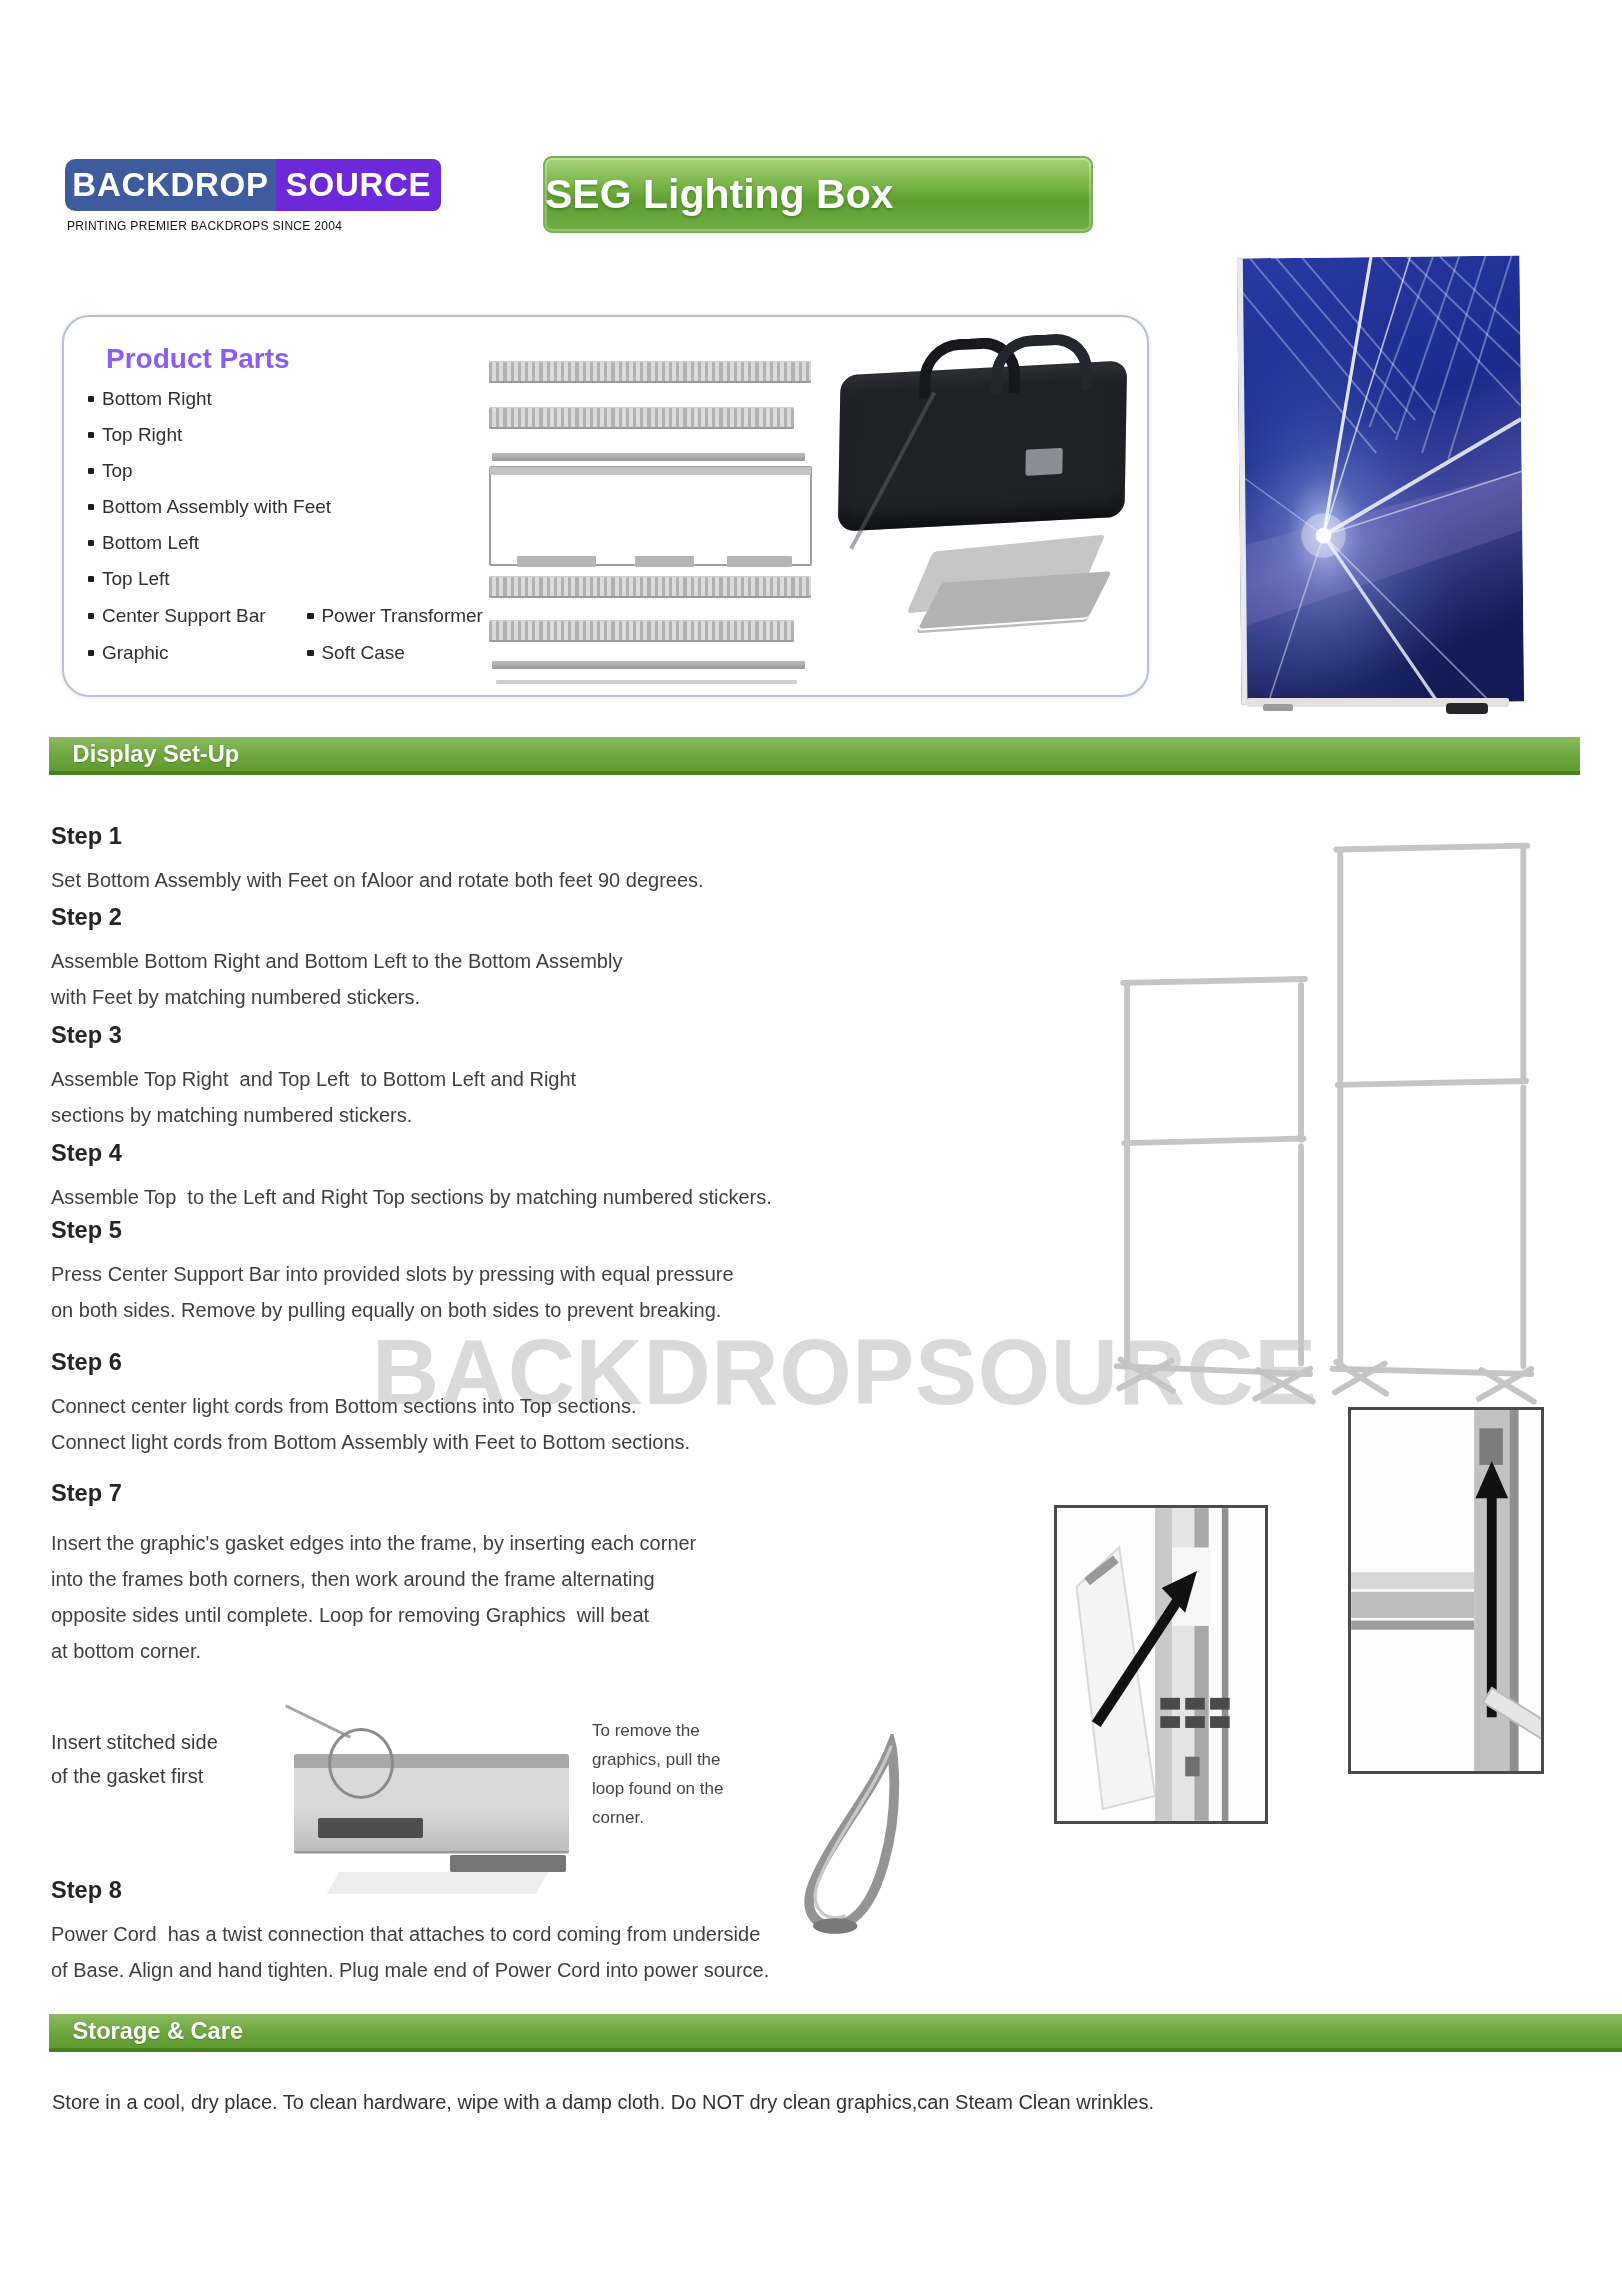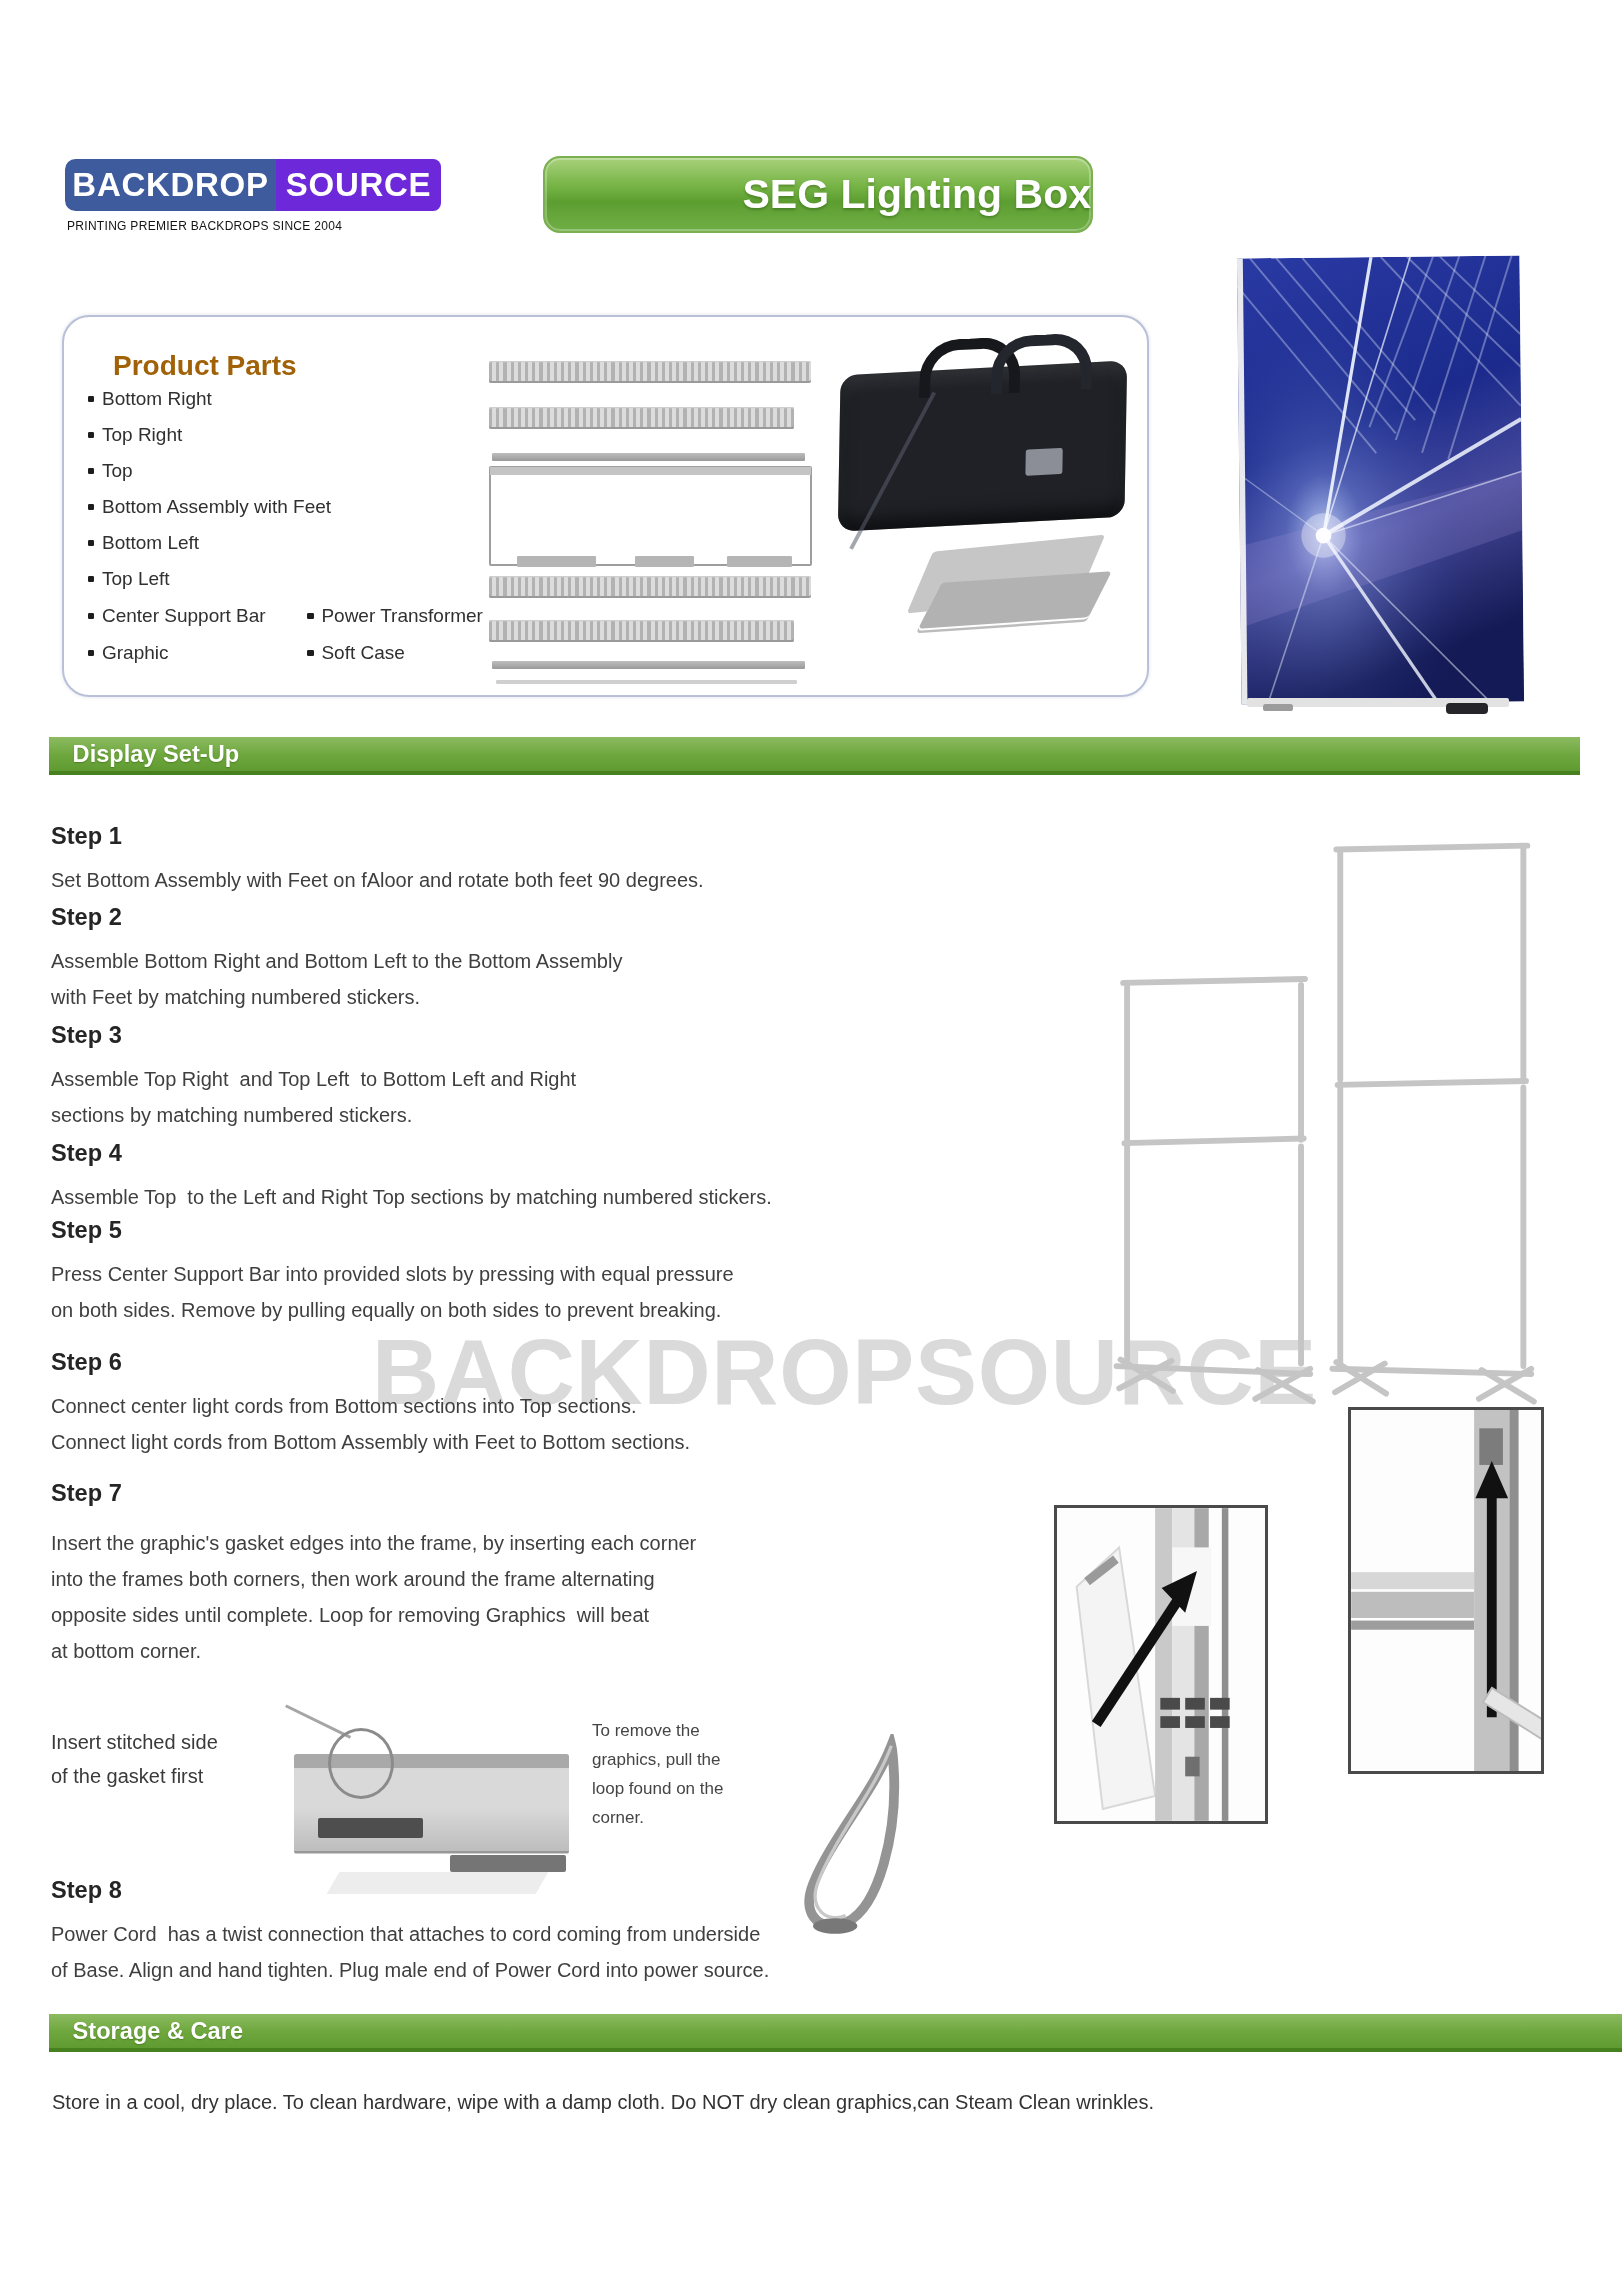--- a/index.html
+++ b/index.html
@@ -6,29 +6,29 @@
   .page{position:relative;width:1623px;height:2295px;background:#ffffff;overflow:hidden;
         font-family:"Liberation Sans",sans-serif;color:#3f3f3f;}
   
   .logo{position:absolute;left:65px;top:159px;display:flex;}
   .logo .blue{width:211px;height:52px;background:#3d5b9d;border-radius:10.5px 0 0 10.5px;
               display:flex;align-items:center;justify-content:center;}
   .logo .red{width:165px;height:52px;background:#6d28d9;border-radius:0 7.9px 7.9px 0;
              display:flex;align-items:center;justify-content:center;}
   .logo span{color:#fff;font-weight:bold;font-size:33px;letter-spacing:0.7px;}
   .tagline{position:absolute;left:67px;top:219px;font-size:12px;color:#141414;letter-spacing:0.3px;}
-  .title-btn{position:absolute;left:543px;top:156px;width:546px;height:73px;border-radius:17px;
+  .title-btn{position:absolute;left:543px;top:156px;width:546px;height:73px;border-radius:9px;
              background:linear-gradient(180deg,#a8d17b 0%,#74b243 40%,#5d9e31 60%,#6fae45 100%);
              border:2px solid #7ab04f;box-shadow:inset 0 0 0 2px rgba(255,255,255,.28);
-             display:flex;align-items:center;justify-content:flex-end;}
+             display:flex;align-items:center;justify-content:flex-start;}
   .title-btn span{color:#fff;font-weight:bold;font-size:41px;text-shadow:0 2px 2.6px rgba(30,70,10,.35);}
   
   .card{position:absolute;left:62px;top:315px;width:1083px;height:378px;background:#fff;
         border:2.6px solid #b9c0d8;border-radius:27.5px;box-shadow:0 0 3.9px rgba(120,130,170,.25);}
-  .card h2{position:absolute;left:34px;top:18.3px;margin:15px;font-size:28px;font-weight:bold;color:#a16207;}
+  .card h2{position:absolute;left:34px;top:18.3px;margin:8px;font-size:28px;font-weight:bold;color:#8b5cf6;}
   .pp-item{position:absolute;font-size:19px;color:#303030;white-space:nowrap;}
   .pp-item .bullet{display:inline-block;width:6.5px;height:6.5px;background:#1d1d1d;border-radius:1.3px;
                    margin-right:7.9px;vertical-align:2.6px;}
   
   .stack{position:absolute;left:425px;top:44px;width:327px;height:327px;}
   .bar-hatch{position:absolute;height:22px;border-radius:2px;
              background:repeating-linear-gradient(90deg,#b2b2b2 0 3.3px,#dcdcdc 3.3px 7.2px);
              box-shadow:inset 0 1.3px 0 #cfcfcf,inset 0 -2px 0 #9a9a9a;}
   .bar-thin{position:absolute;height:7.9px;background:linear-gradient(#bdbdbd,#999);border-radius:1.3px;}
   .bar-faint{position:absolute;height:3.9px;background:#cfcfcf;border-radius:1.3px;}

